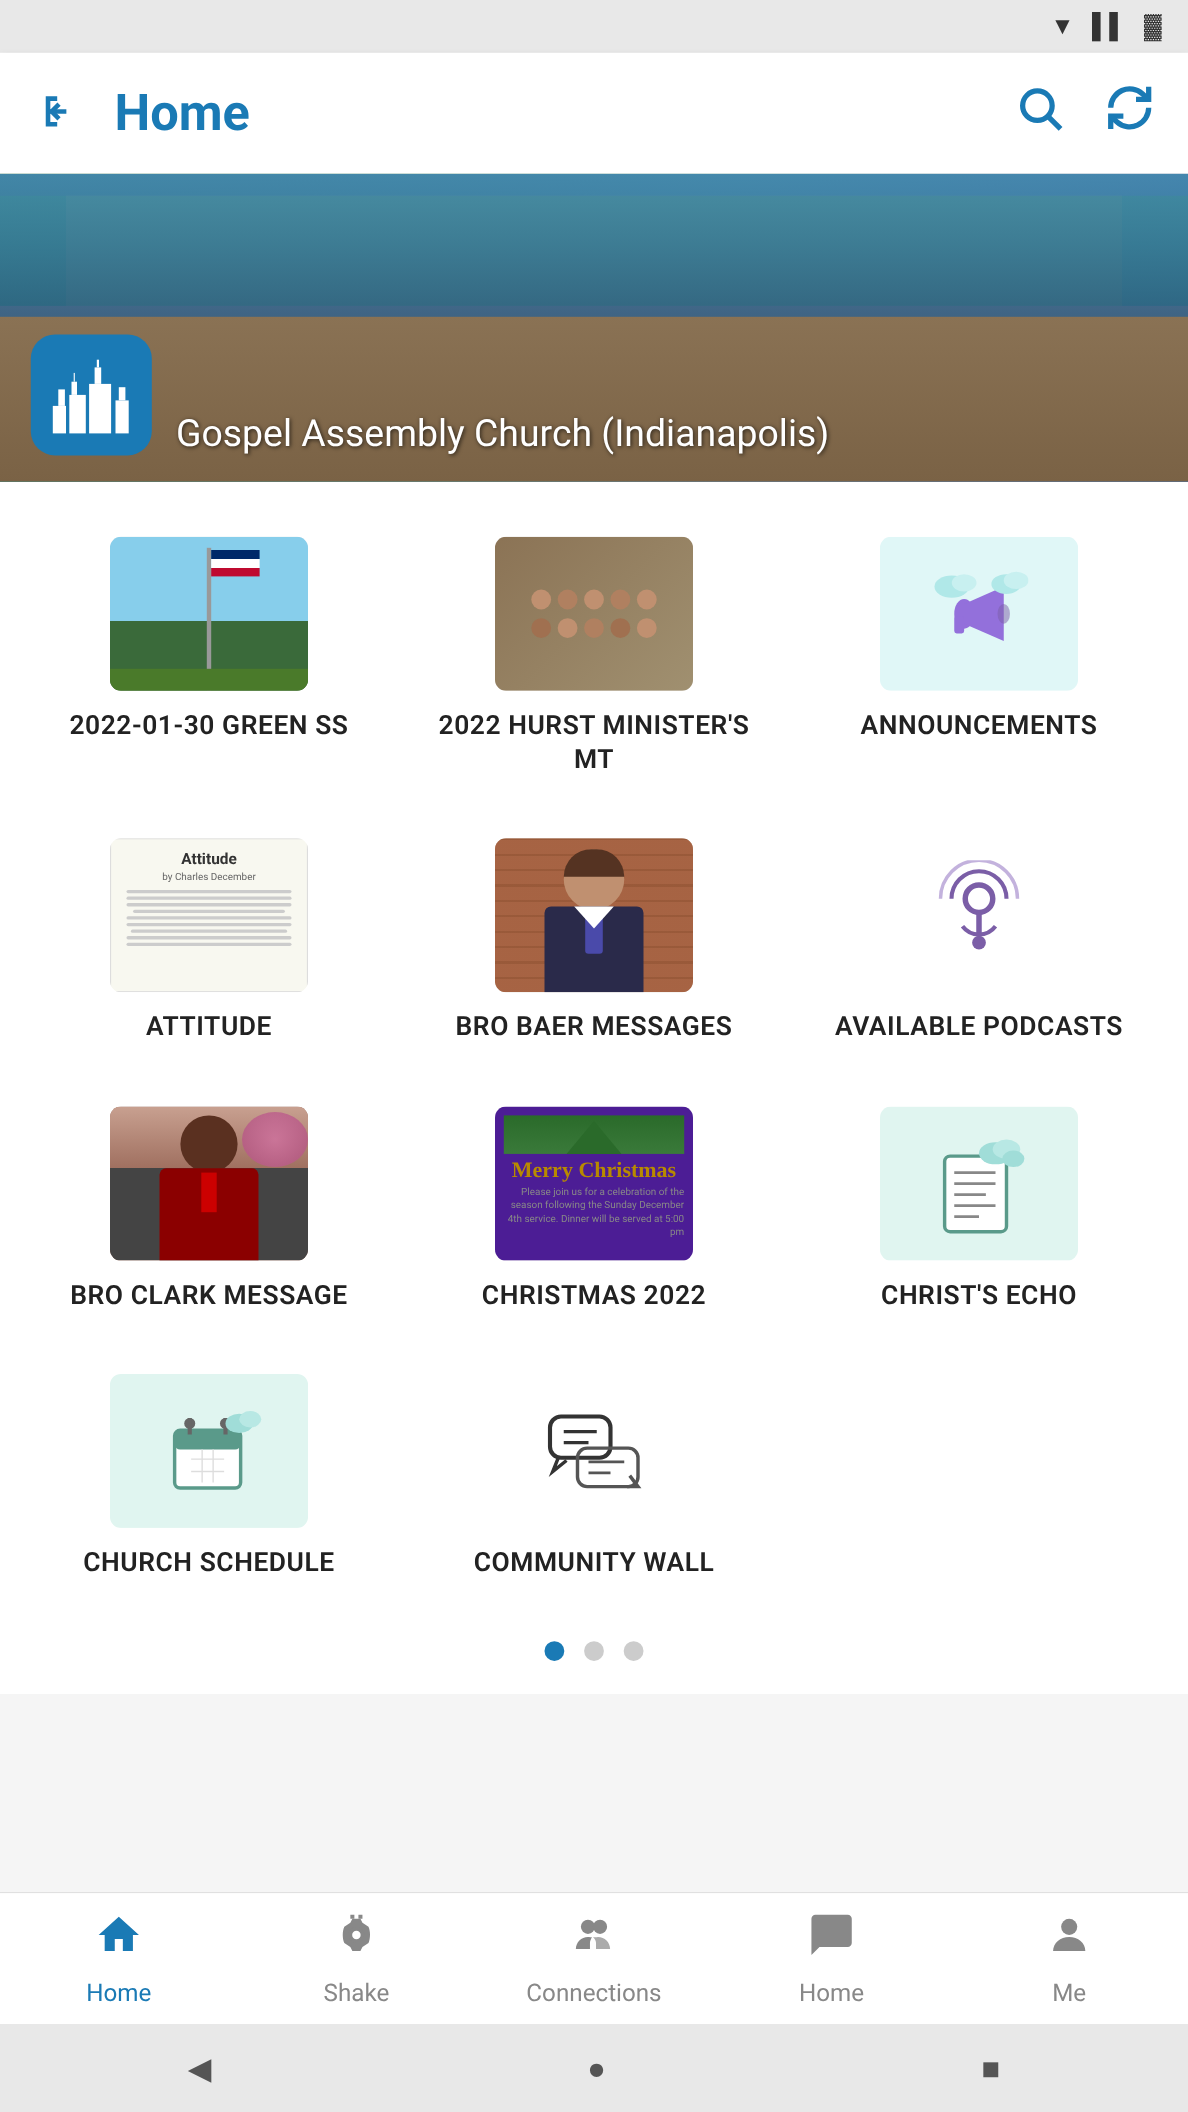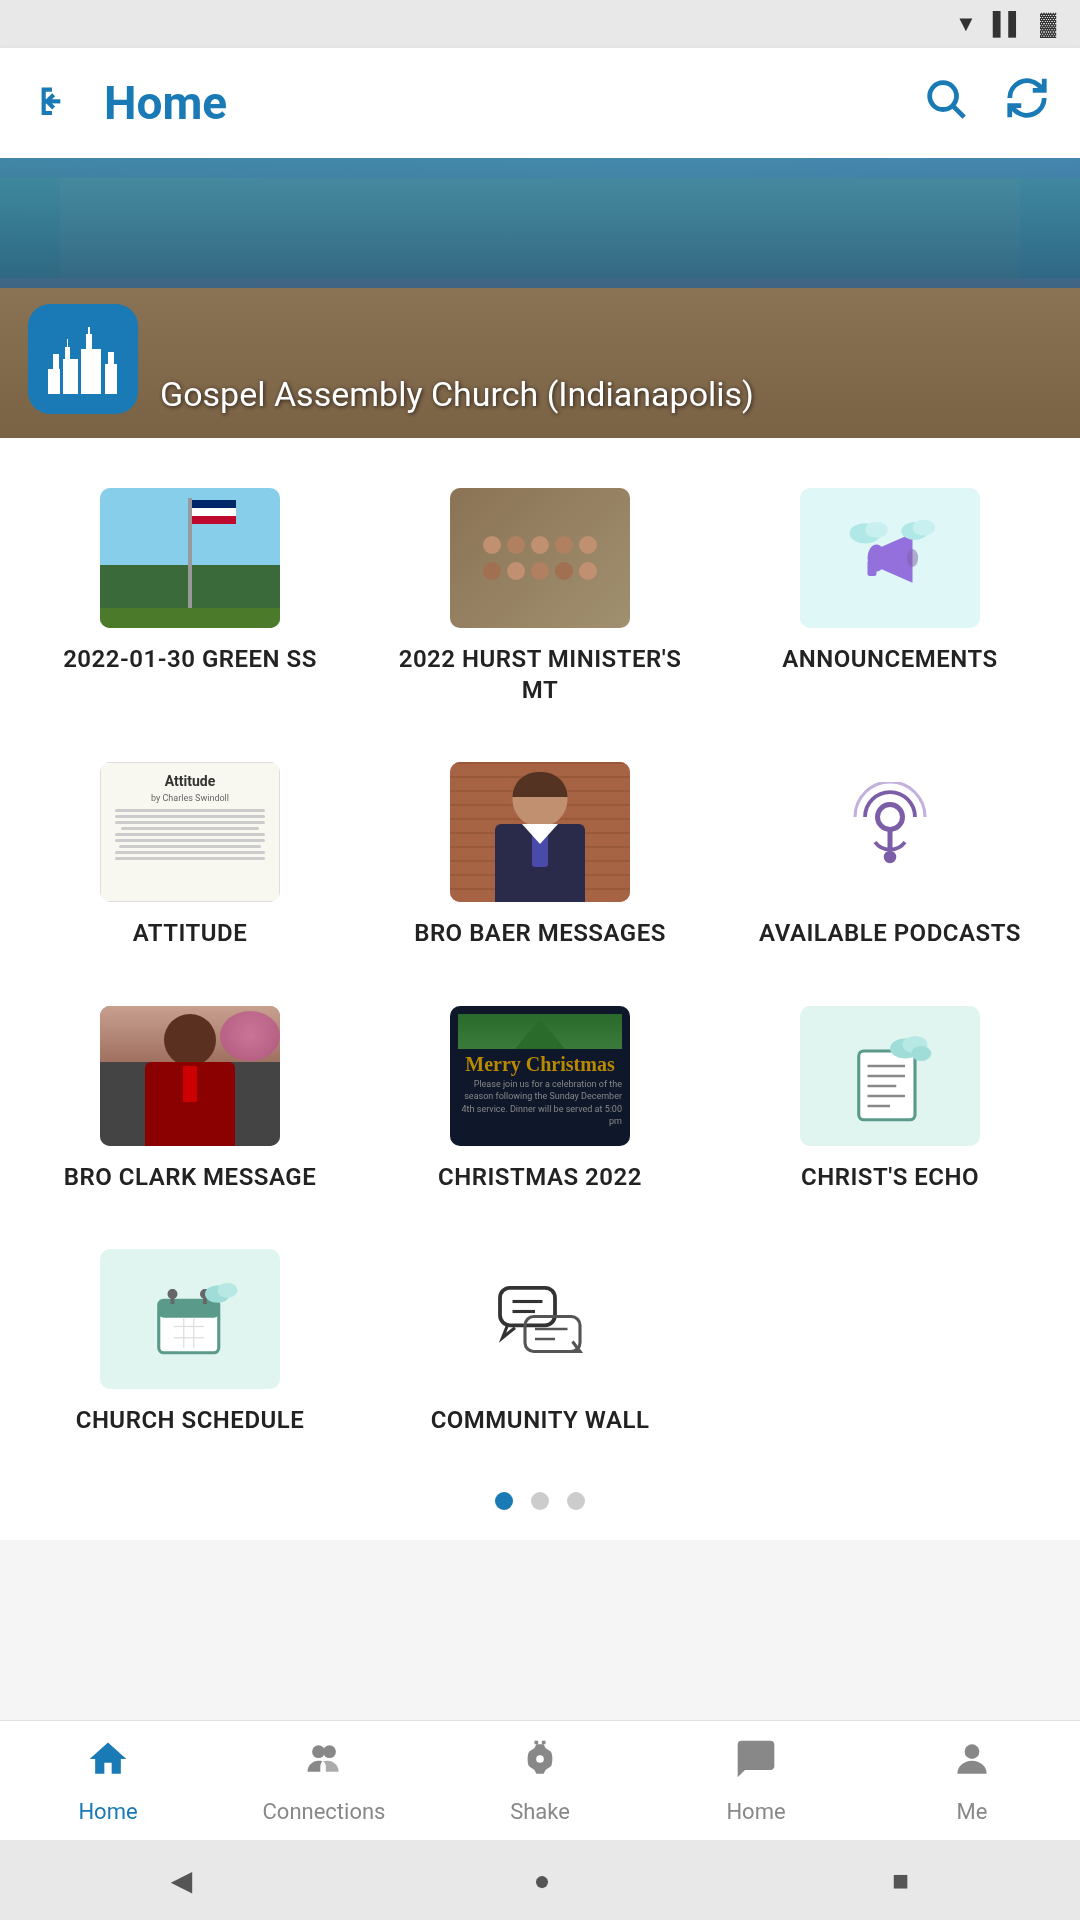--- a/index.html
+++ b/index.html
@@ -351,21 +351,21 @@
       <span class="grid-item-label">ANNOUNCEMENTS</span>
     </div>
   </div>
 
   <div class="grid-row">
 
     <div class="grid-item">
       <div class="grid-item-thumb">
         <div style="width:100%;height:100%;background:#f8f8f0;display:flex;flex-direction:column;align-items:center;justify-content:flex-start;padding:10px;border:1px solid #ddd;">
           <div style="font-size:14px;font-weight:bold;color:#333;text-align:center;margin-bottom:4px;">Attitude</div>
-          <div style="font-size:9px;color:#666;text-align:center;margin-bottom:6px;">by Charles Swindoll</div>
+          <div style="font-size:9px;color:#666;text-align:center;margin-bottom:6px;">by Charles December</div>
           <div style="width:100%;display:flex;flex-direction:column;gap:3px;">
             <div style="height:3px;background:#ccc;border-radius:2px;margin:0 4px;"></div>
             <div style="height:3px;background:#ccc;border-radius:2px;margin:0 4px;"></div>
             <div style="height:3px;background:#ccc;border-radius:2px;margin:0 4px;"></div>
             <div style="height:3px;background:#ccc;border-radius:2px;margin:0 10px;"></div>
             <div style="height:3px;background:#ccc;border-radius:2px;margin:0 4px;"></div>
             <div style="height:3px;background:#ccc;border-radius:2px;margin:0 4px;"></div>
             <div style="height:3px;background:#ccc;border-radius:2px;margin:0 8px;"></div>
             <div style="height:3px;background:#ccc;border-radius:2px;margin:0 4px;"></div>
             <div style="height:3px;background:#ccc;border-radius:2px;margin:0 4px;"></div>
@@ -429,21 +429,21 @@
           <div style="position:absolute;top:56px;left:50%;transform:translateX(-50%);width:90px;height:85px;background:#8B0000;border-radius:6px 6px 0 0;"></div>
 
           <div style="position:absolute;top:60px;left:50%;transform:translateX(-50%);width:14px;height:36px;background:#cc0000;"></div>
         </div>
       </div>
       <span class="grid-item-label">BRO CLARK MESSAGE</span>
     </div>
 
     <div class="grid-item">
       <div class="grid-item-thumb">
-        <div style="width:100%;height:100%;background:#0f172a;display:flex;flex-direction:column;align-items:center;justify-content:flex-start;padding:8px;overflow:hidden;">
+        <div style="width:100%;height:100%;background:#4c1d95;display:flex;flex-direction:column;align-items:center;justify-content:flex-start;padding:8px;overflow:hidden;">
 
           <div style="width:100%;height:35px;background:linear-gradient(180deg,#2a6a2a 0%,#3a7a3a 100%);position:relative;">
             <div style="position:absolute;top:5px;left:50%;transform:translateX(-50%);border-left:25px solid transparent;border-right:25px solid transparent;border-bottom:30px solid #2a6a2a;"></div>
           </div>
           <div style="font-family:cursive;font-size:20px;color:#b88a00;font-weight:bold;text-align:center;margin-top:4px;">Merry Christmas</div>
           <div style="font-size:9px;color:#888;text-align:right;line-height:1.4;margin-top:2px;">Please join us for a celebration of the season following the Sunday December 4th service. Dinner will be served at 5:00 pm</div>
         </div>
       </div>
       <span class="grid-item-label">CHRISTMAS 2022</span>
     </div>
@@ -528,47 +528,47 @@
 
 <div class="bottom-nav">
 
   <div class="nav-item active">
     <div class="nav-item-icon">
       <svg viewBox="0 0 24 24" width="48" height="48" fill="#1a7ab5">
         <path d="M10 20v-6h4v6h5v-8h3L12 3 2 12h3v8z"></path>
       </svg>
     </div>
     <span class="nav-item-label" style="color:#1a7ab5;">Home</span>
+  </div>
+
+  <div class="nav-item">
+    <div class="nav-item-icon">
+      <svg viewBox="0 0 24 24" width="48" height="48" fill="none" stroke="#888" stroke-width="1.8">
+        <path d="M6 8 C5 10 5 14 6 16 L9 18 L10 20 L14 20 L15 18 L18 16 C19 14 19 10 18 8 L15 6 L14 4 L10 4 L9 6 Z" fill="#888" stroke="none"></path>
+        <path d="M10 4 L10 2 M14 4 L14 2" stroke="#888" stroke-width="2"></path>
+        <circle cx="12" cy="12" r="3" fill="white"></circle>
+      </svg>
+    </div>
+    <span class="nav-item-label">Shake</span>
   </div>
 
   <div class="nav-item">
     <div class="nav-item-icon">
       <svg viewBox="0 0 24 24" width="48" height="48" fill="#888">
         <circle cx="9" cy="8" r="3.5"></circle>
         <circle cx="15" cy="8" r="3.5"></circle>
         <path d="M3 19c0-3.3 2.7-6 6-6h.5c.5 0 1 .1 1.5.2C10.5 14 10 15 10 16v3H3z"></path>
         <path d="M12.5 13.2c.5-.1 1-.2 1.5-.2H14c3.3 0 6 2.7 6 6h-7v-3c0-1-.5-2-1.5-2.8z" opacity="0.7"></path>
       </svg>
     </div>
     <span class="nav-item-label">Connections</span>
   </div>
 
   <div class="nav-item">
     <div class="nav-item-icon">
-      <svg viewBox="0 0 24 24" width="48" height="48" fill="none" stroke="#888" stroke-width="1.8">
-        <path d="M6 8 C5 10 5 14 6 16 L9 18 L10 20 L14 20 L15 18 L18 16 C19 14 19 10 18 8 L15 6 L14 4 L10 4 L9 6 Z" fill="#888" stroke="none"></path>
-        <path d="M10 4 L10 2 M14 4 L14 2" stroke="#888" stroke-width="2"></path>
-        <circle cx="12" cy="12" r="3" fill="white"></circle>
-      </svg>
-    </div>
-    <span class="nav-item-label">Shake</span>
-  </div>
-
-  <div class="nav-item">
-    <div class="nav-item-icon">
       <svg viewBox="0 0 24 24" width="48" height="48" fill="#888">
         <path d="M20 2H4c-1.1 0-2 .9-2 2v18l4-4h14c1.1 0 2-.9 2-2V4c0-1.1-.9-2-2-2z"></path>
       </svg>
     </div>
     <span class="nav-item-label">Home</span>
   </div>
 
   <div class="nav-item">
     <div class="nav-item-icon">
       <svg viewBox="0 0 24 24" width="48" height="48" fill="#888">

